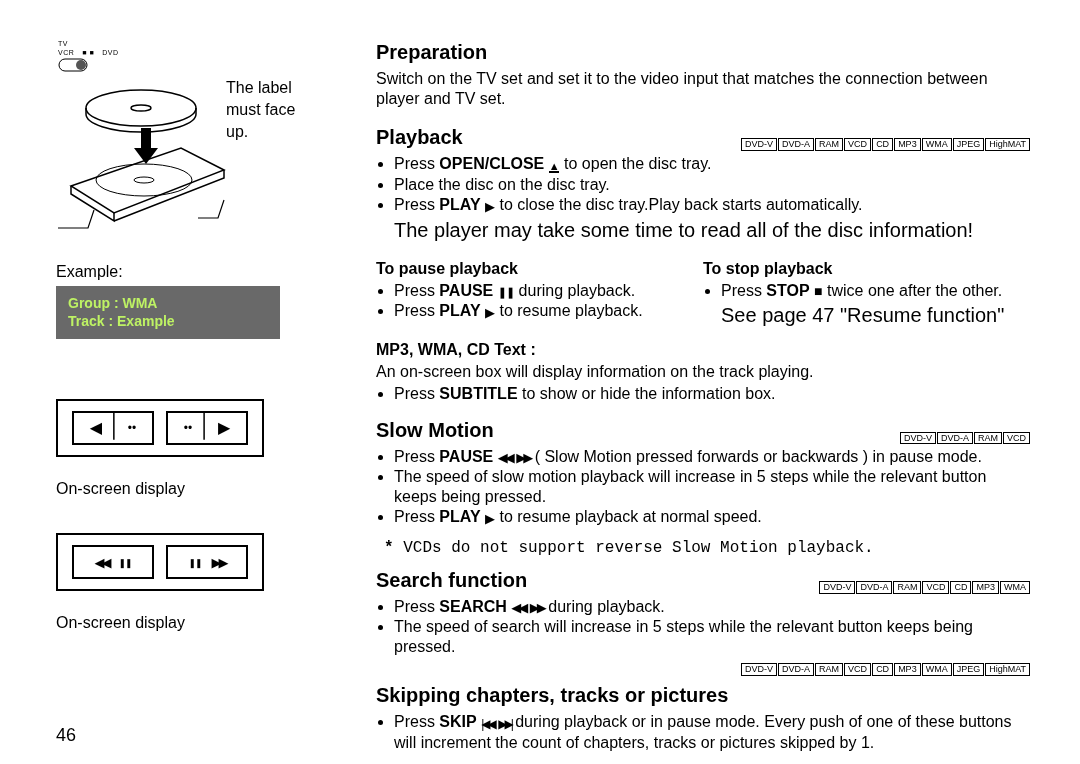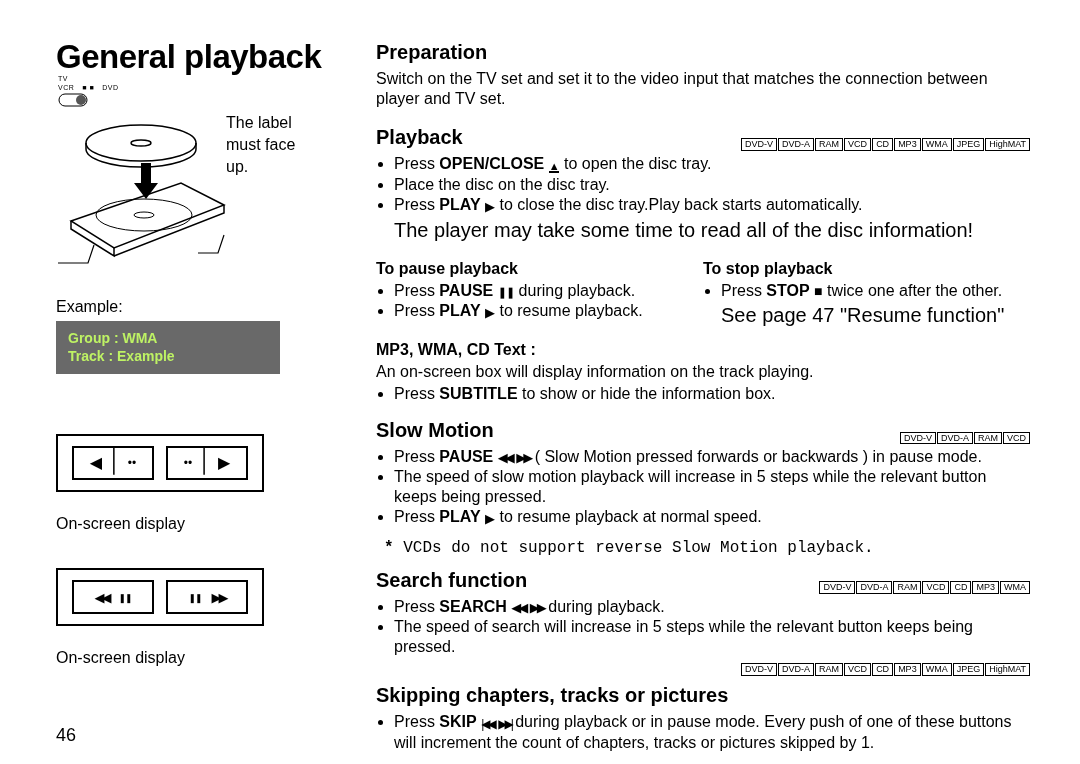--- a/index.html
+++ b/index.html
@@ -147,21 +147,20 @@
   .dots::before      { content:"••"; font-size: 12px; letter-spacing:0px; position:relative; top:-1px;}
 
   b { font-weight: bold; }
 </style>
 </head>
 <body>
 
 <div class="page">
 
   <div class="left-col">
-    <h1 class="page-title">General playback</h1>
 
     <div class="device-icon">
       <div class="label-row">
         <span>TV</span>
       </div>
       <div class="label-row" style="display:flex; gap:8px; align-items:center;">
         <span>VCR</span>
         <span style="font-size:7px;">■ ■</span>
         <span>DVD</span>
       </div>

